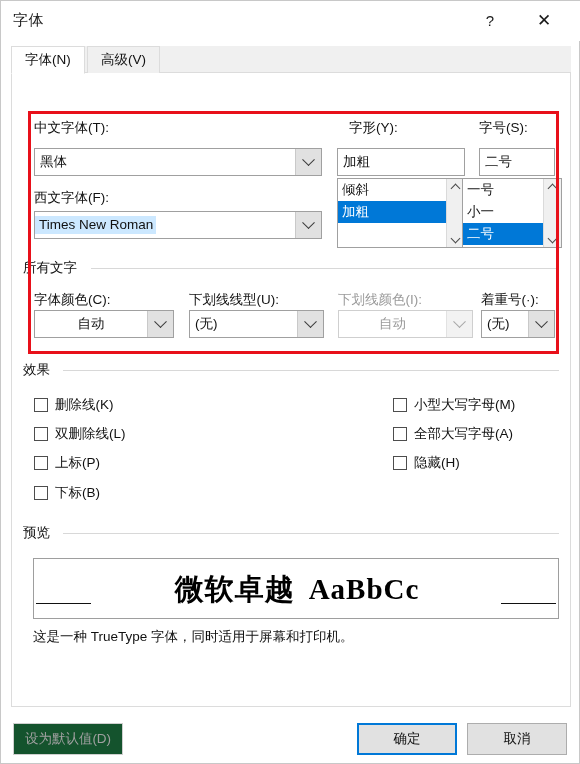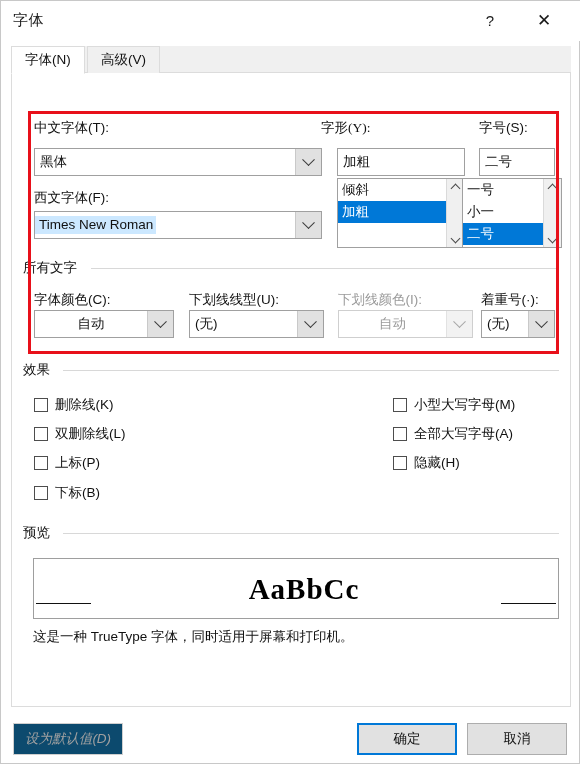--- a/index.html
+++ b/index.html
@@ -211,21 +211,21 @@
   }
   
   .btn {
     position: absolute;
     height: 32px;
     border: 1px solid #adadad;
     background: #e1e1e1;
     display: flex; align-items: center; justify-content: center;
     font-size: 13.5px; color: #111;
   }
-  .btn.disabled { color: #a0a0a0; border-color: #cfcfcf; background: #0c4a6e; font-style: italic; }
+  .btn.disabled { color: #a0a0a0; border-color: #cfcfcf; background: #14532d; }
   .btn.default { border: 2px solid #0078d7; background: #e1e1e1; }
   .btn-default-pos { left: 356px; top: 722px; width: 100px; }
   .btn-cancel-pos { left: 466px; top: 722px; width: 100px; }
   .btn-setdef-pos { left: 12px; top: 722px; width: 110px; }
 </style>
 </head>
 <body>
 
 <div class="dialog">
 
@@ -254,21 +254,21 @@
   <div class="lbl" style="left:33px; top:188px;">西文字体(F):</div>
   <div class="combo" style="left:33px; top:210px; width:288px;">
     <div class="val sel">
         <span>Times New Roman</span>
       </div>
     <div class="arrow">
         <span class="chev"></span>
       </div>
   </div>
 
-  <div class="lbl" style="left:320px; top:118px;font-family:Liberation Serif, serif;">字形(Y):</div>
+  <div class="lbl" style="left:348px; top:118px;">字形(Y):</div>
   <div class="tbox" style="left:336px; top:147px; width:128px;">加粗</div>
   <div class="listbox" style="left:336px; top:177px; width:128px; height:70px;">
     <div class="items">
       <div class="item">倾斜</div>
       <div class="item selected">加粗</div>
     </div>
     <div class="sbar">
       <div class="sbtn">
           <span class="schev up"></span>
         </div>
@@ -364,20 +364,21 @@
     <span>隐藏(H)</span>
   </div>
 
   <div class="grp-label" style="left:22px; top:523px;">预览</div>
   <div class="grp-line" style="left:62px; top:532px; width:496px;"></div>
 
   <div class="preview-box">
     <div class="pv-line l"></div>
     <div class="pv-line r"></div>
     <div class="pv-text">
+      <span class="cn">微软卓越</span>
       <span class="en">AaBbCc</span>
     </div>
   </div>
   <div class="note">这是一种 TrueType 字体，同时适用于屏幕和打印机。</div>
 
   <div class="btn disabled btn-setdef-pos">设为默认值(D)</div>
   <div class="btn default btn-default-pos">确定</div>
   <div class="btn btn-cancel-pos">取消</div>
 
 </div>

